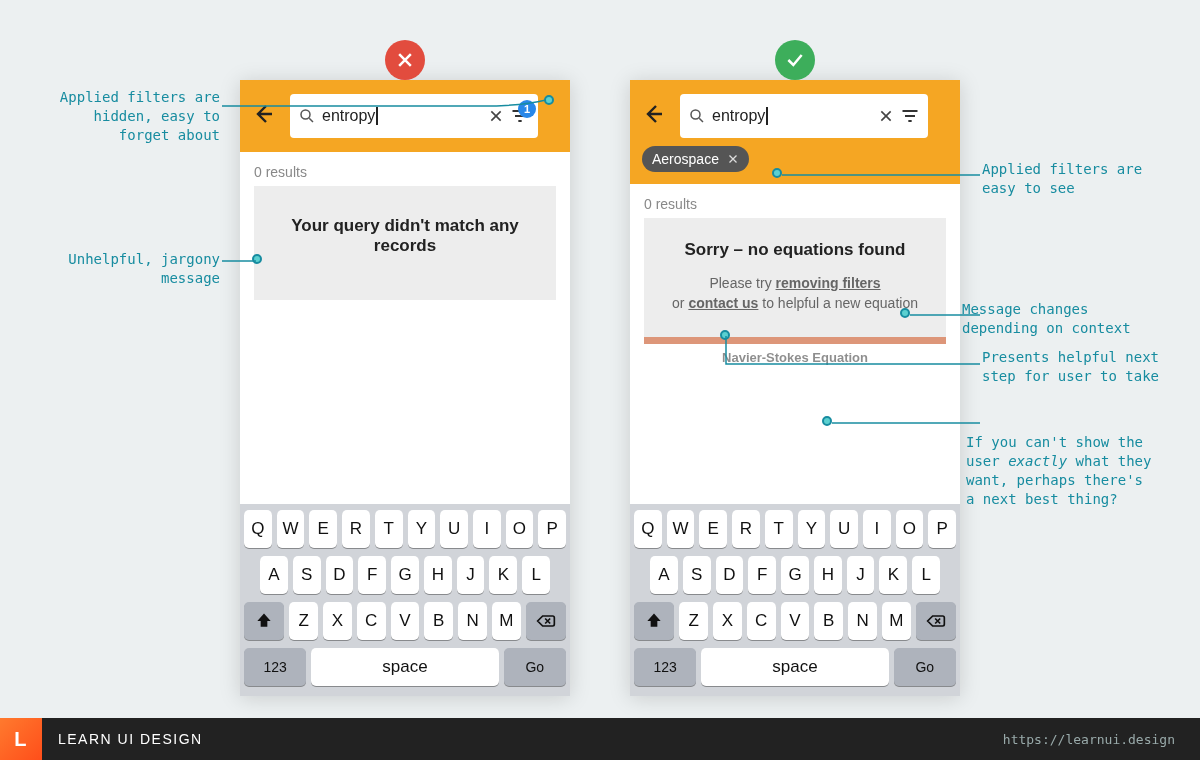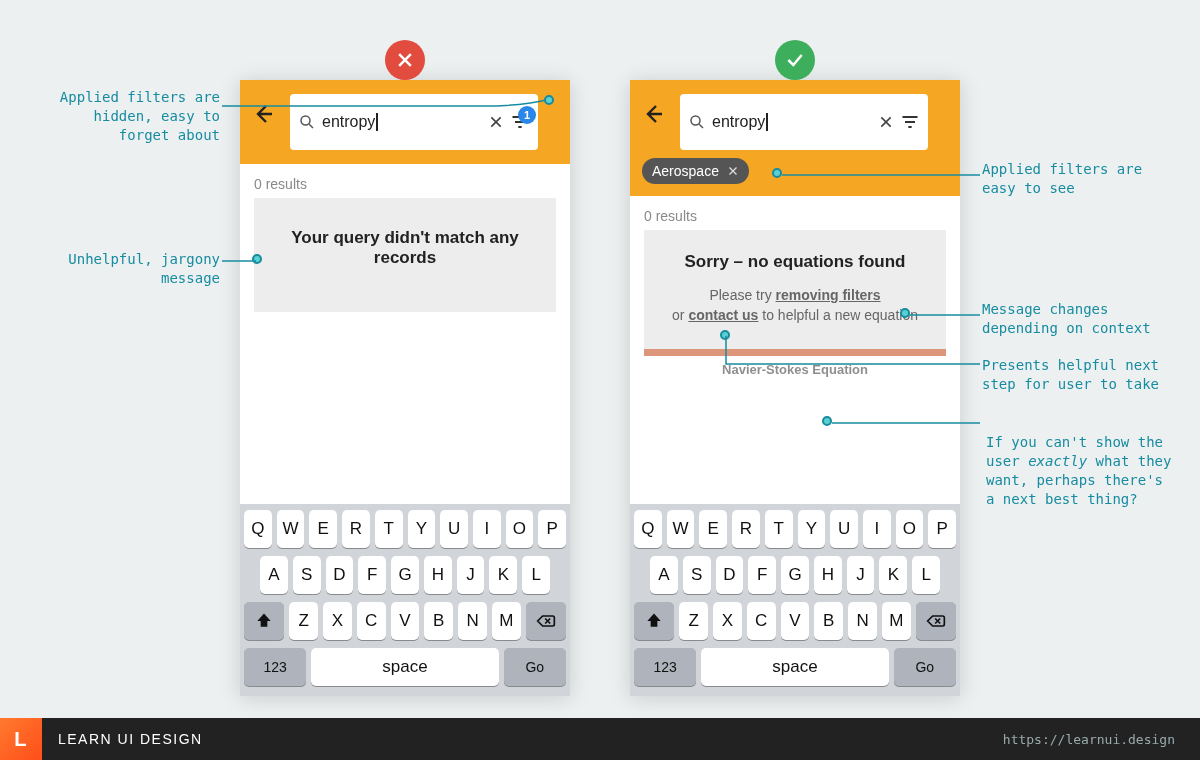--- a/index.html
+++ b/index.html
@@ -74,21 +74,21 @@
   .status-badge.good { background: var(--green); }
   .status-badge svg { width:20px; height:20px; stroke:#fff; stroke-width:3; fill:none; }
 
   .search-bar {
     background: var(--orange);
     padding: 14px 12px;
   }
   .search-box {
     background:#fff;
     border-radius:4px;
-    height:56px;
+    height:44px;
     display:flex; align-items:center;
     padding:0 8px;
     gap:6px;
     width: 248px;
     margin-left: 38px;
     position: relative;
   }
   .back-arrow {
     position: absolute;
     left: 12px; top: 22px;
@@ -416,35 +416,35 @@
       <path d="M0 3 H34"></path>
     </svg>
 
   <div class="note" style="left:982px; top:160px;">Applied filters are
 easy to see</div>
   <div class="dot" style="left:772px; top:168px;"></div>
   <svg class="lead" style="left:782px; top:172px;" width="200" height="6">
       <path d="M0 3 H198"></path>
     </svg>
 
-  <div class="note" style="left:982px; top:300px;">Message changes
+  <div class="note" style="left:962px; top:300px;">Message changes
 depending on context</div>
   <div class="dot" style="left:900px; top:308px;"></div>
   <svg class="lead" style="left:910px; top:312px;" width="72" height="6">
       <path d="M0 3 H70"></path>
     </svg>
 
-  <div class="note" style="left:982px; top:356px;">Presents helpful next
+  <div class="note" style="left:982px; top:348px;">Presents helpful next
 step for user to take</div>
   <div class="dot" style="left:720px; top:330px;"></div>
   <svg class="lead" style="left:726px; top:334px;" width="256" height="36">
       <path d="M0 2 V30 H254"></path>
     </svg>
 
-  <div class="note" style="left:986px; top:414px; width:200px;">
+  <div class="note" style="left:966px; top:414px; width:200px;">
     <span>If you can't show the
 user </span><em>exactly</em><span> what they
 want, perhaps there's
 a next best thing?</span>
   </div>
   <div class="dot" style="left:822px; top:416px;"></div>
   <svg class="lead" style="left:832px; top:420px;" width="150" height="6">
       <path d="M0 3 H148"></path>
     </svg>
 

